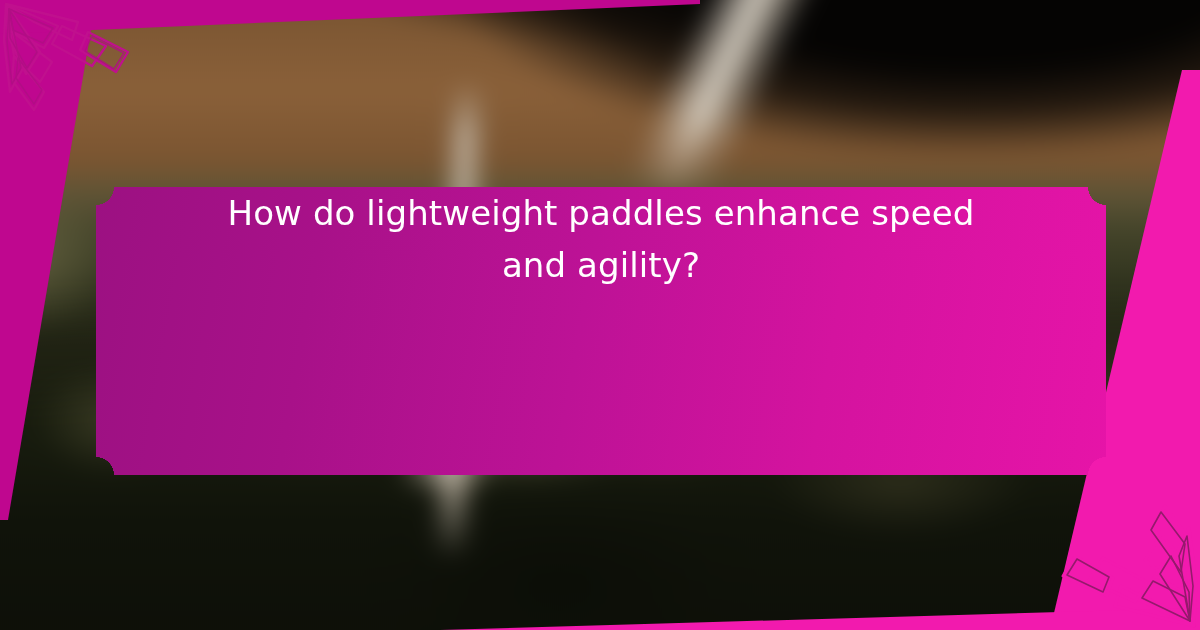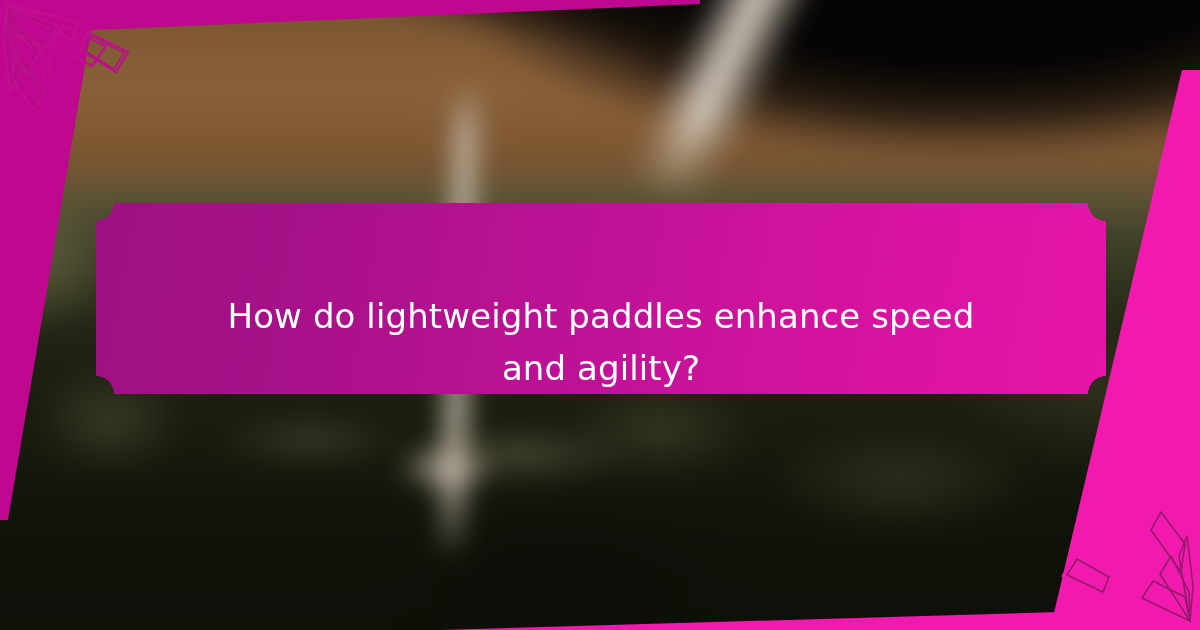--- a/index.html
+++ b/index.html
@@ -118,40 +118,40 @@
     position: absolute;
     pointer-events: none;
   }
   .ornament-tl { left: 0; top: 0; width: 150px; height: 140px; }
   .ornament-br { right: 0; bottom: 0; width: 165px; height: 150px; }
 
   
   .banner {
     position: absolute;
     left: 96px;
-    top: 203px;
+    top: 187px;
     width: 1010px;
-    height: 191px;
+    height: 288px;
     background: linear-gradient(100deg, #9c1182 0%, #a81189 22%, #bd1296 48%, #d4139f 72%, #e614a8 100%);
     --notch: 18px;
     
     -webkit-mask-image:
       radial-gradient(circle var(--notch) at 0 0, rgba(0,0,0,0) 99%, #000 100%),
       radial-gradient(circle var(--notch) at 100% 0, rgba(0,0,0,0) 99%, #000 100%),
       radial-gradient(circle var(--notch) at 0 100%, rgba(0,0,0,0) 99%, #000 100%),
       radial-gradient(circle var(--notch) at 100% 100%, rgba(0,0,0,0) 99%, #000 100%);
     -webkit-mask-composite: source-in;
     mask-image:
       radial-gradient(circle var(--notch) at 0 0, rgba(0,0,0,0) 99%, #000 100%),
       radial-gradient(circle var(--notch) at 100% 0, rgba(0,0,0,0) 99%, #000 100%),
       radial-gradient(circle var(--notch) at 0 100%, rgba(0,0,0,0) 99%, #000 100%),
       radial-gradient(circle var(--notch) at 100% 100%, rgba(0,0,0,0) 99%, #000 100%);
     mask-composite: intersect;
     display: flex;
-    align-items: flex-end;
+    align-items: flex-start;
     justify-content: center;
   }
   .banner-title {
     color: #ffffff;
     font-size: 34px;
     line-height: 52px;
     font-weight: 400;
     text-align: center;
     letter-spacing: 0.1px;
     max-width: 760px;

